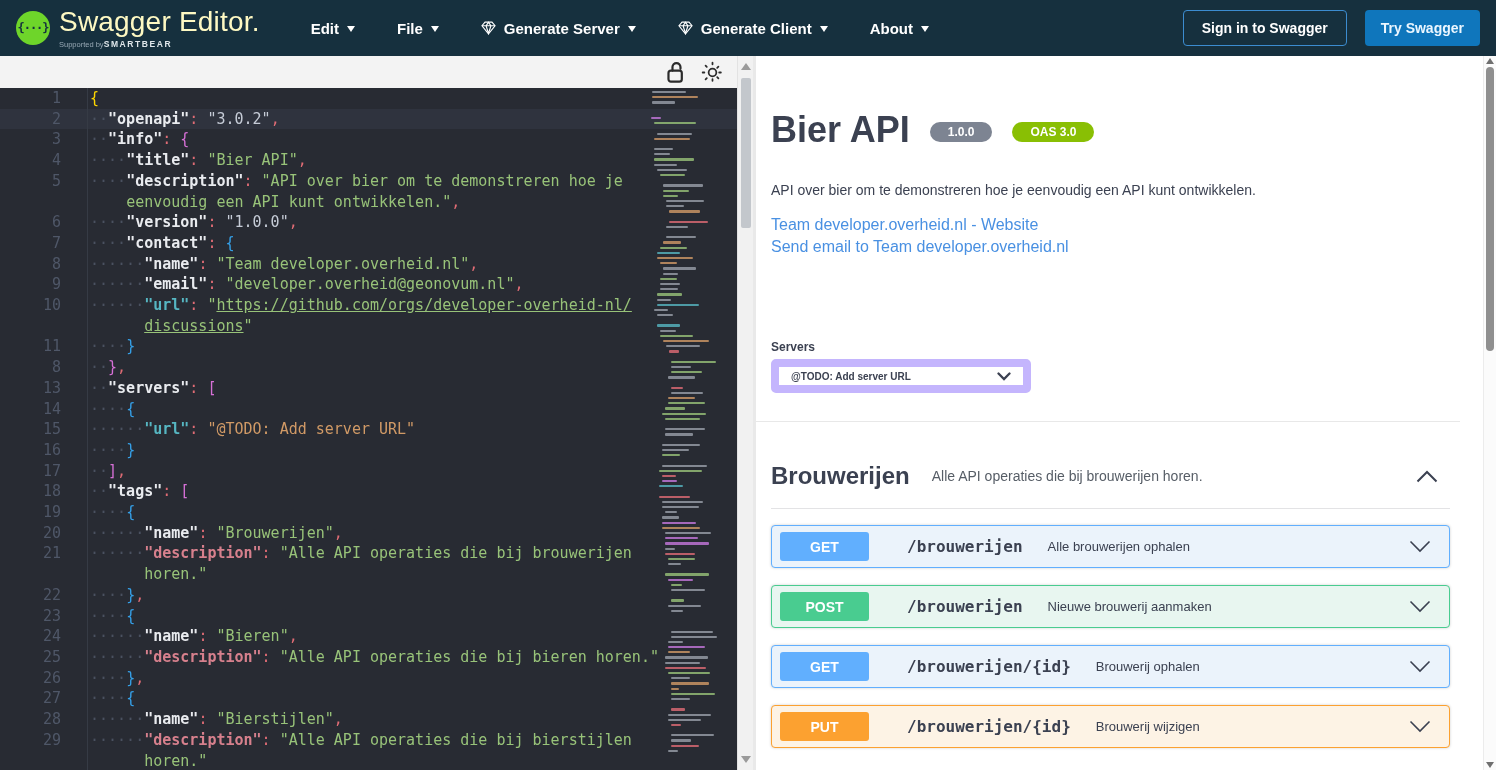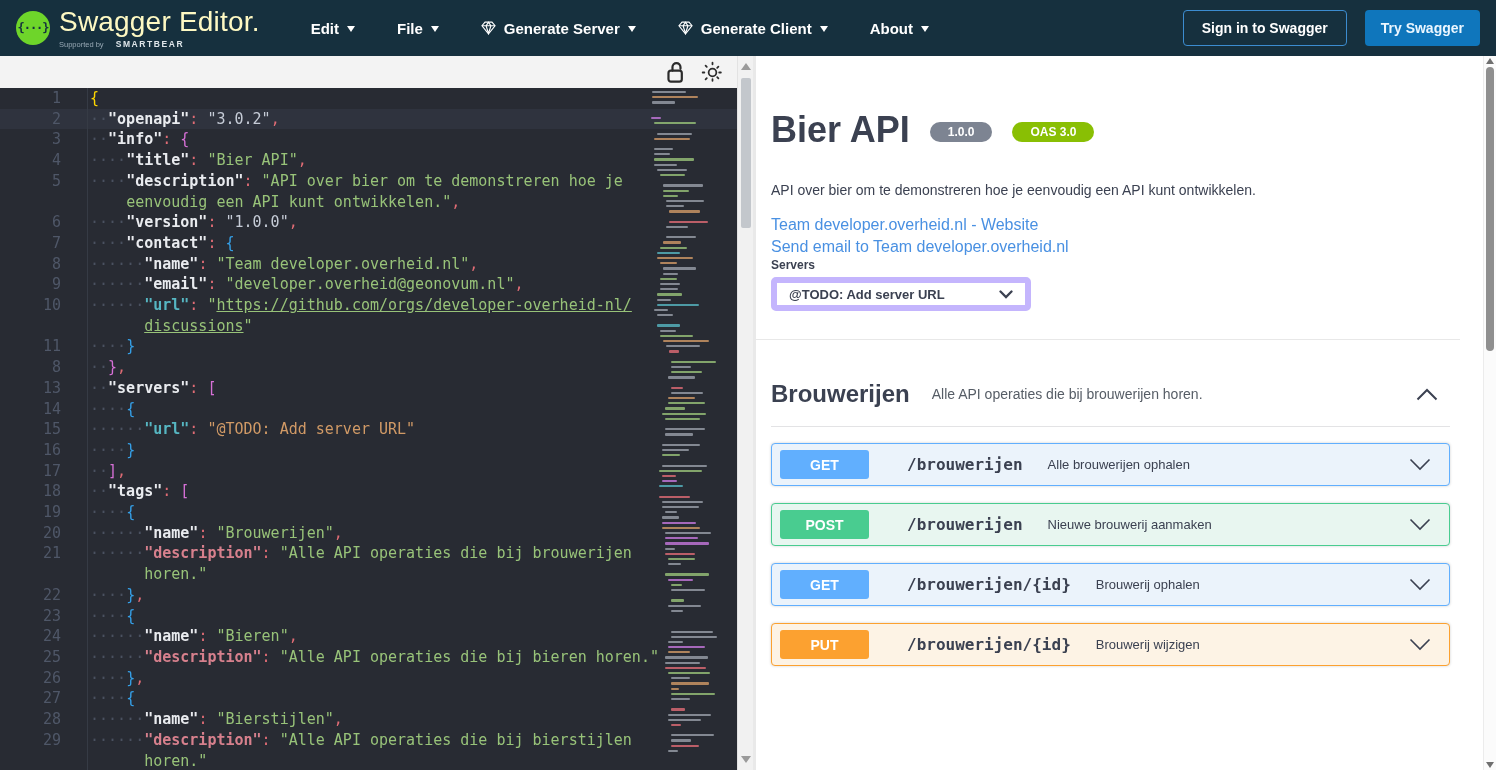--- a/index.html
+++ b/index.html
@@ -7,21 +7,21 @@
        font-family:"Liberation Sans",sans-serif;}
   
   .navbar{position:absolute;top:0;left:0;right:0;height:56px;background:#16303e;
           display:flex;align-items:center;padding:0 16px;box-sizing:border-box;}
   .brand{display:flex;align-items:center;gap:9px;margin-right:30px;cursor:pointer;}
   .logo-circle{width:34px;height:34px;border-radius:50%;background:#6ed52a;color:#14313f;
           display:flex;align-items:center;justify-content:center;
           font-family:"DejaVu Sans Mono",monospace;font-weight:bold;font-size:12px;letter-spacing:-1px;}
   .brand-text{display:flex;flex-direction:column;line-height:1;}
   .brand-title{color:#fef9c3;font-size:28px;letter-spacing:.2px;}
-  .brand-sub{margin-top:4px;font-size:7.5px;color:#97a8b4;display:flex;gap:12px;align-items:baseline;}
+  .brand-sub{margin-top:4px;font-size:7.5px;color:#97a8b4;display:flex;gap:0;align-items:baseline;}
   .brand-sub .sb{color:#dfe6ea;font-weight:bold;letter-spacing:1.6px;font-size:8.5px;}
   .nav-menus{display:flex;align-items:center;}
   .menu-item{display:flex;align-items:center;gap:8px;color:#fff;font-weight:bold;font-size:15px;
           padding:0 21px;cursor:pointer;height:56px;}
   .caret{width:0;height:0;border-left:4.5px solid transparent;border-right:4.5px solid transparent;
           border-top:6px solid #fff;margin-top:2px;}
   .gem{flex:0 0 auto;}
   .nav-buttons{margin-left:auto;display:flex;gap:18px;align-items:center;}
   .btn-outline{background:transparent;border:1px solid #3c8cd0;border-radius:4px;color:#fff;
           font-weight:bold;font-size:14px;padding:9px 18px;font-family:inherit;cursor:pointer;}
@@ -72,25 +72,25 @@
   .rp-thumb{position:absolute;top:11px;left:2px;width:8px;height:284px;background:#8f8f8f;border-radius:5px;}
   .rp-content{position:absolute;top:0;left:0;right:13px;bottom:0;padding:54px 33px 0 15px;box-sizing:border-box;}
   .api-hgroup{display:flex;align-items:center;gap:20px;}
   .api-title{margin:0;font-size:36px;font-weight:bold;color:#3b4151;line-height:1.1;}
   .badge{font-size:12px;font-weight:bold;color:#fff;border-radius:57px;padding:4px 18px;line-height:1;margin-top:5px;}
   .badge.version{background:#7d8492;}
   .badge.oas{background:#89bf04;}
   .api-desc{margin-top:32px;font-size:14px;color:#3b4151;}
   .api-links{margin-top:16px;font-size:16px;line-height:1.4;}
   .api-links a{color:#4990e2;text-decoration:none;display:block;cursor:pointer;}
-  .servers{}
+  .servers{margin-top:82px;}
   .servers-label{font-size:12px;font-weight:bold;color:#3b4151;margin-bottom:5px;}
-  .server-select{width:260px;height:34px;border:6px solid #c4b5fd;border-radius:5px;background:#fff;
+  .server-select{width:260px;height:34px;border:8px solid #c4b5fd;border-radius:5px;background:#fff;
         display:flex;align-items:center;justify-content:space-between;padding:0 12px;box-sizing:border-box;
-        font-weight:bold;font-size:13px;color:#3b4151;cursor:pointer;}
+        font-weight:bold;font-size:10px;color:#3b4151;cursor:pointer;}
   .divider{margin:28px -10px 0 -15px;height:1px;background:#e8e8e8;}
   .tag-header{margin-top:32px;display:flex;align-items:center;padding:8px 0 18px;
         border-bottom:1px solid #e3e3e5;cursor:pointer;}
   .tag-title{font-size:24px;font-weight:bold;color:#3b4151;}
   .tag-desc{margin-left:22px;font-size:14px;color:#565d66;}
   .tag-chevron{margin-left:auto;margin-right:12px;}
   .opblock{margin-top:17px;height:43px;border:1px solid;border-radius:4px;box-shadow:0 0 3px rgba(0,0,0,.19);
         display:flex;align-items:center;padding:0 8px;box-sizing:border-box;cursor:pointer;}
   .opblock:first-of-type{margin-top:16px;}
   .op-badge{min-width:89px;height:29px;border-radius:3px;color:#fff;font-weight:bold;font-size:14px;

